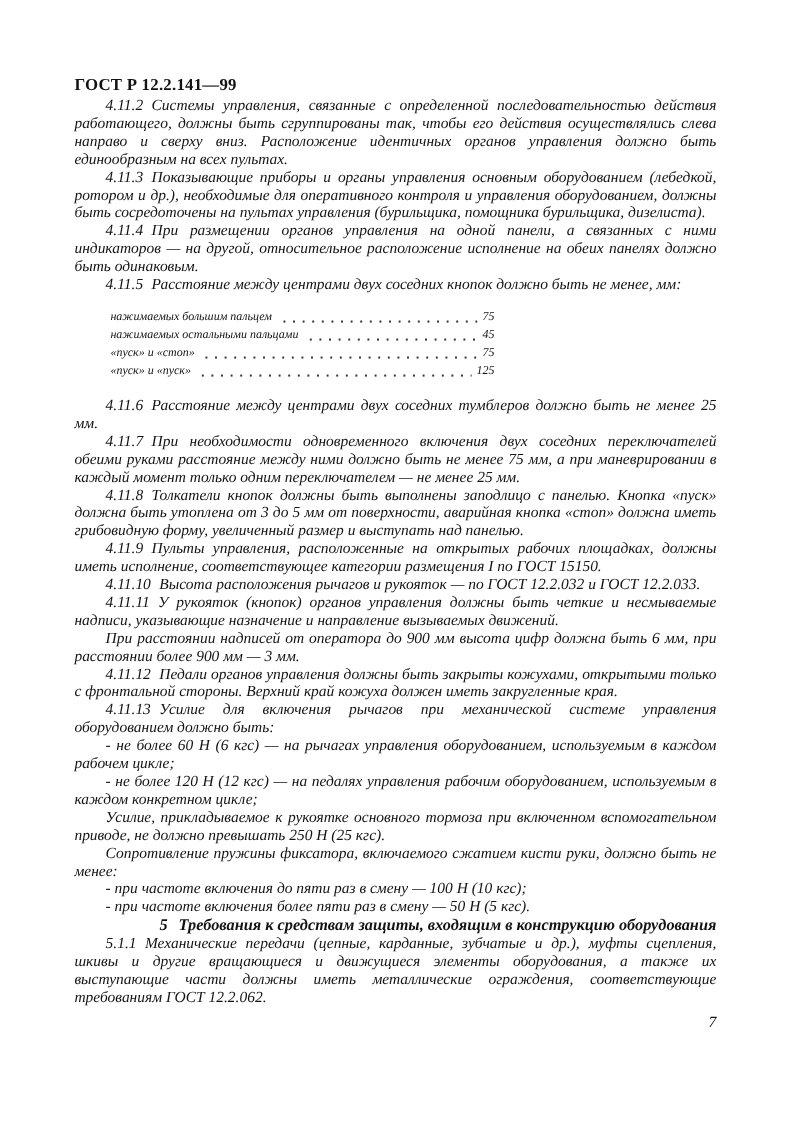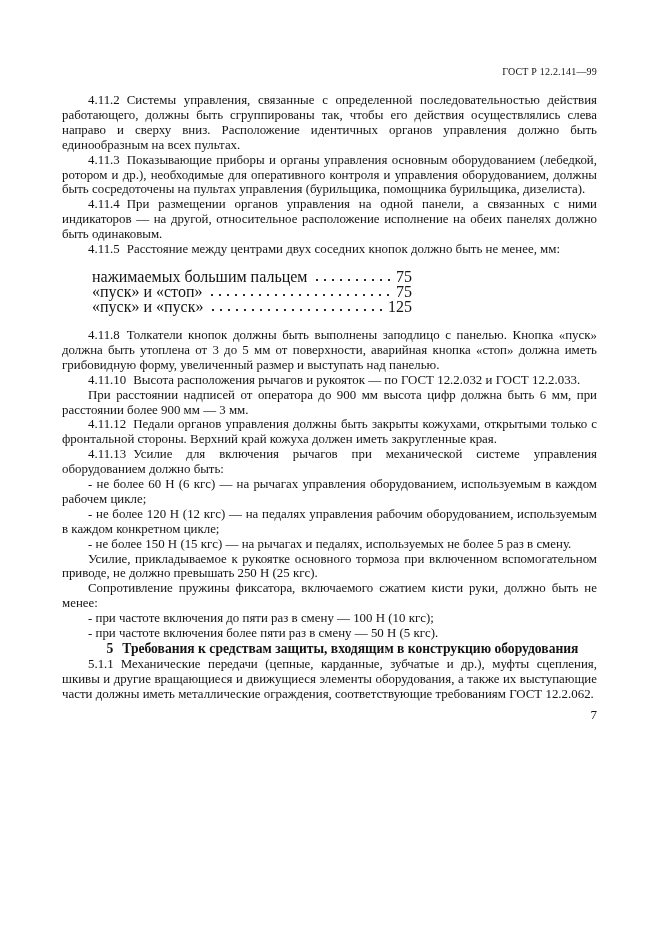--- a/index.html
+++ b/index.html
@@ -9,44 +9,45 @@
     width: 661px;
     height: 936px;
     box-sizing: border-box;
     background: #ffffff;
     padding: 64px 64px 0 62px;
     font-family: "Liberation Serif", "DejaVu Serif", serif;
     color: #131313;
     overflow: hidden;
   }
   .header {
-    font-weight: 400;
-    font-size: 10px;
+    font-weight: 700;
+    font-size: 14px;
     line-height: 15px;
-    text-align: right;
+    text-align: left;
     letter-spacing: 0.2px;
   }
   .body {
-    margin-top: 14px;
+    margin-top: 2px;
     font-size: 12.9px;
     line-height: 14.9px;
     text-align: justify;
+    font-style: italic;
   }
   p.para { margin: 0; text-indent: 26px; }
   .p-num:not(:empty) { margin-right: 7px; }
 
   .dotlist {
     margin: 12px 0 14px 30px;
     width: 320px;
   }
   .dotrow {
     display: flex;
     align-items: baseline;
     line-height: 15px;
-    font-size: 16px;
+    font-size: 10px;
     text-align: left;
   }
   .dot-label { white-space: nowrap; }
   .dot-leader {
     flex: 1;
     align-self: flex-end;
     height: 4px;
     margin: 0 4px 2px 6px;
     min-width: 24px;
     background-image: radial-gradient(circle, #2a2a2a 0.8px, transparent 1px);
@@ -54,21 +55,21 @@
     background-repeat: repeat-x;
     background-position: left bottom;
   }
   .dot-value { white-space: nowrap; }
 
   .sec-heading {
     margin: 21px 0 0 0;
     font-size: 13.6px;
     line-height: 16px;
     font-weight: 700;
-    text-align: center;
+    text-align: right;
     text-indent: 0;
   }
   .sec-heading .p-num:not(:empty) { margin-right: 9px; }
   .subsec { margin: 16px 0 0 0; text-indent: 26px; }
   .subsec .spread { letter-spacing: 3.4px; word-spacing: 7px; }
   .pagenum {
     margin-top: 6px;
     text-align: right;
     font-size: 13px;
   }
@@ -86,39 +87,47 @@
     <p class="para"><span class="p-num">4.11.4</span><span>При размещении органов управления на одной панели, а связанных с ними индикаторов — на другой, относительное расположение исполнение на обеих панелях должно быть одинаковым.</span></p>
     <p class="para"><span class="p-num">4.11.5</span><span>Расстояние между центрами двух соседних кнопок должно быть не менее, мм:</span></p>
 
     <div class="dotlist">
       <div class="dotrow">
         <span class="dot-label">нажимаемых большим пальцем</span>
         <span class="dot-leader"></span>
         <span class="dot-value">75</span>
       </div>
       <div class="dotrow">
+        <span class="dot-label">нажимаемых остальными пальцами</span>
+        <span class="dot-leader"></span>
+        <span class="dot-value">45</span>
+      </div>
+      <div class="dotrow">
         <span class="dot-label">«пуск» и «стоп»</span>
         <span class="dot-leader"></span>
         <span class="dot-value">75</span>
       </div>
       <div class="dotrow">
         <span class="dot-label">«пуск» и «пуск»</span>
         <span class="dot-leader"></span>
         <span class="dot-value">125</span>
       </div>
     </div>
 
+    <p class="para"><span class="p-num">4.11.6</span><span>Расстояние между центрами двух соседних тумблеров должно быть не менее 25 мм.</span></p>
+    <p class="para"><span class="p-num">4.11.7</span><span>При необходимости одновременного включения двух соседних переключателей обеими руками расстояние между ними должно быть не менее 75 мм, а при маневрировании в каждый момент только одним переключателем — не менее 25 мм.</span></p>
     <p class="para"><span class="p-num">4.11.8</span><span>Толкатели кнопок должны быть выполнены заподлицо с панелью. Кнопка «пуск» должна быть утоплена от 3 до 5 мм от поверхности, аварийная кнопка «стоп» должна иметь грибовидную форму, увеличенный размер и выступать над панелью.</span></p>
+    <p class="para"><span class="p-num">4.11.9</span><span>Пульты управления, расположенные на открытых рабочих площадках, должны иметь исполнение, соответствующее категории размещения I по ГОСТ 15150.</span></p>
     <p class="para"><span class="p-num">4.11.10</span><span>Высота расположения рычагов и рукояток — по ГОСТ 12.2.032 и ГОСТ 12.2.033.</span></p>
+    <p class="para"><span class="p-num">4.11.11</span><span>У рукояток (кнопок) органов управления должны быть четкие и несмываемые надписи, указывающие назначение и направление вызываемых движений.</span></p>
     <p class="para"><span class="p-num"></span><span>При расстоянии надписей от оператора до 900 мм высота цифр должна быть 6 мм, при расстоянии более 900 мм — 3 мм.</span></p>
     <p class="para"><span class="p-num">4.11.12</span><span>Педали органов управления должны быть закрыты кожухами, открытыми только с фронтальной стороны. Верхний край кожуха должен иметь закругленные края.</span></p>
     <p class="para"><span class="p-num">4.11.13</span><span>Усилие для включения рычагов при механической системе управления оборудованием должно быть:</span></p>
     <p class="para"><span class="p-num"></span><span>- не более 60 Н (6 кгс) — на рычагах управления оборудованием, используемым в каждом рабочем цикле;</span></p>
     <p class="para"><span class="p-num"></span><span>- не более 120 Н (12 кгс) — на педалях управления рабочим оборудованием, используемым в каждом конкретном цикле;</span></p>
-    <p class="para"><span class="p-num"></span><span>- не более 150 Н (15 кгс) — на рычагах и педалях, используемых не более 5 раз в смену.</span></p>
     <p class="para"><span class="p-num"></span><span>Усилие, прикладываемое к рукоятке основного тормоза при включенном вспомогательном приводе, не должно превышать 250 Н (25 кгс).</span></p>
     <p class="para"><span class="p-num"></span><span>Сопротивление пружины фиксатора, включаемого сжатием кисти руки, должно быть не менее:</span></p>
     <p class="para"><span class="p-num"></span><span>- при частоте включения до пяти раз в смену — 100 Н (10 кгс);</span></p>
     <p class="para"><span class="p-num"></span><span>- при частоте включения более пяти раз в смену — 50 Н (5 кгс).</span></p>
 
     <p class="para sec-heading"><span class="p-num">5</span><span>Требования к средствам защиты, входящим в конструкцию оборудования</span></p>
 
 
     <p class="para"><span class="p-num">5.1.1</span><span>Механические передачи (цепные, карданные, зубчатые и др.), муфты сцепления, шкивы и другие вращающиеся и движущиеся элементы оборудования, а также их выступающие части должны иметь металлические ограждения, соответствующие требованиям ГОСТ 12.2.062.</span></p>
 

